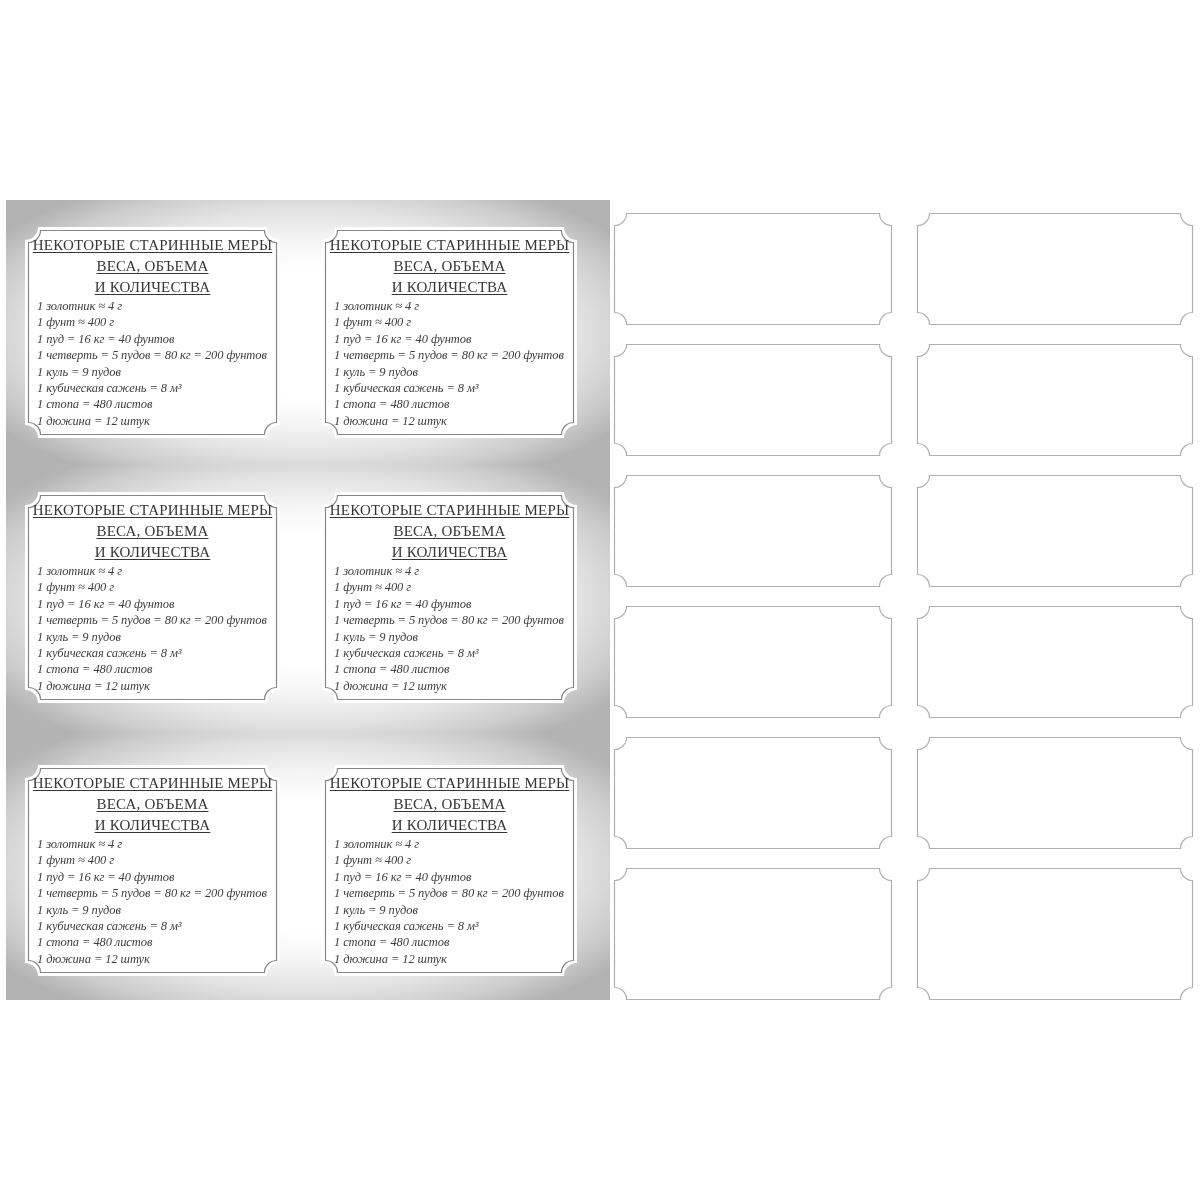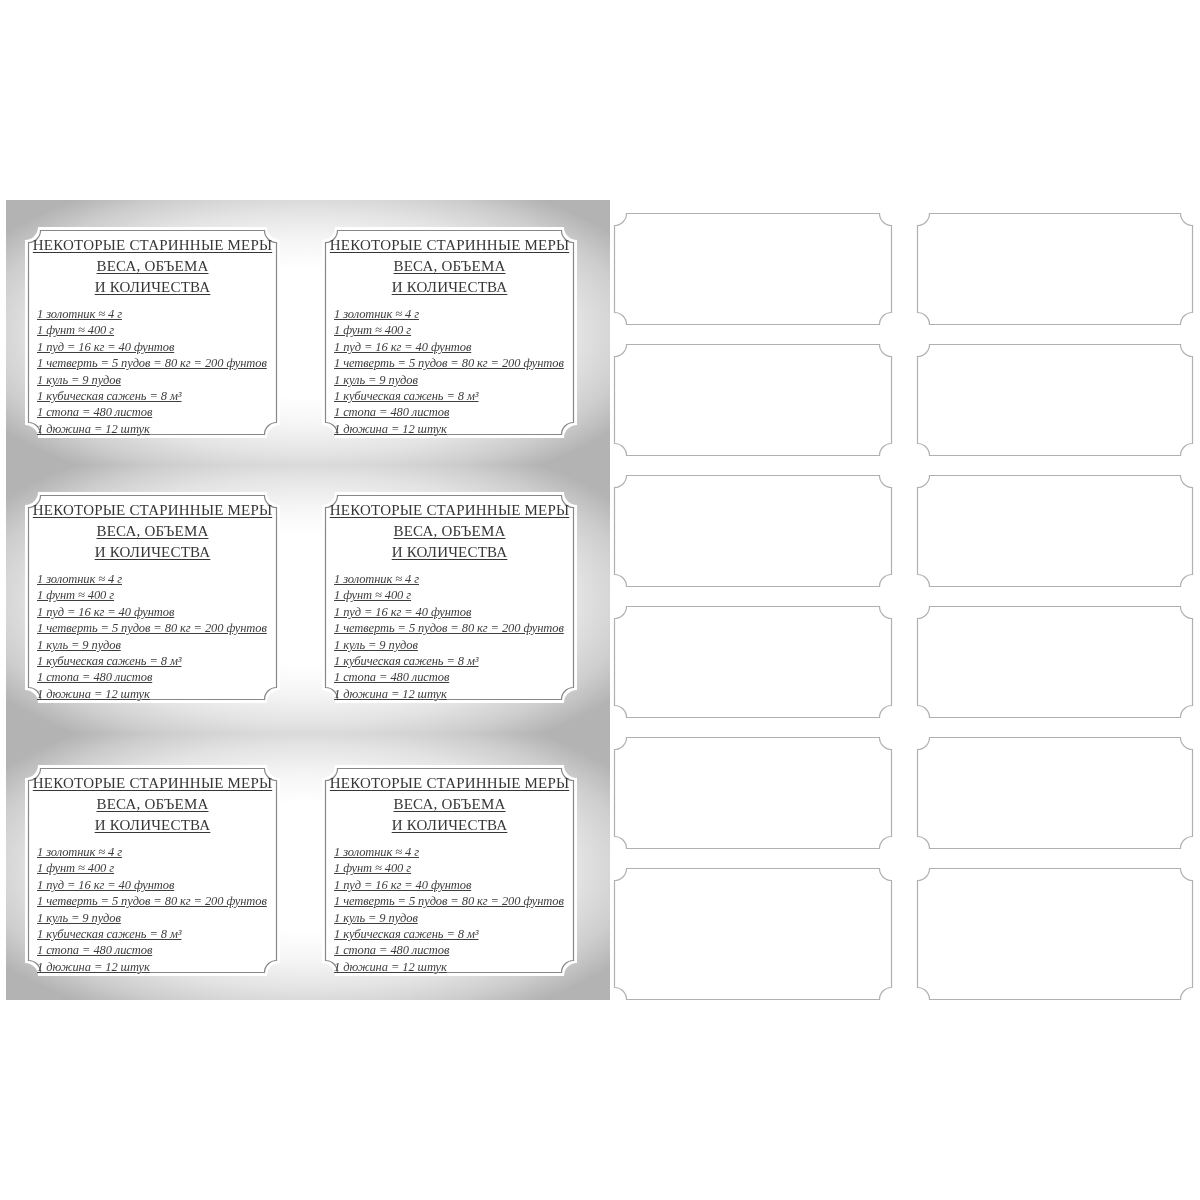--- a/index.html
+++ b/index.html
@@ -36,21 +36,21 @@
 
   svg.frame{position:absolute;left:0;top:0;width:100%;height:100%;display:block;}
 
   .content{position:relative;padding-top:8px;color:#3e3e3e;}
   .title{text-align:center;}
   .tline{
     font-size:15px;line-height:21px;letter-spacing:0.2px;color:#363636;
     text-decoration:underline;text-decoration-thickness:1px;text-underline-offset:2px;
     white-space:nowrap;
   }
-  .measures{margin-top:8px;padding-left:12px;text-decoration:underline;}
+  .measures{padding-left:12px;}
   .mline{
     font-style:italic;font-size:12.5px;line-height:16.4px;letter-spacing:-0.1px;
     white-space:nowrap;color:#3e3e3e;
   }
 </style>
 </head>
 <body>
 
 <div class="page">
 

